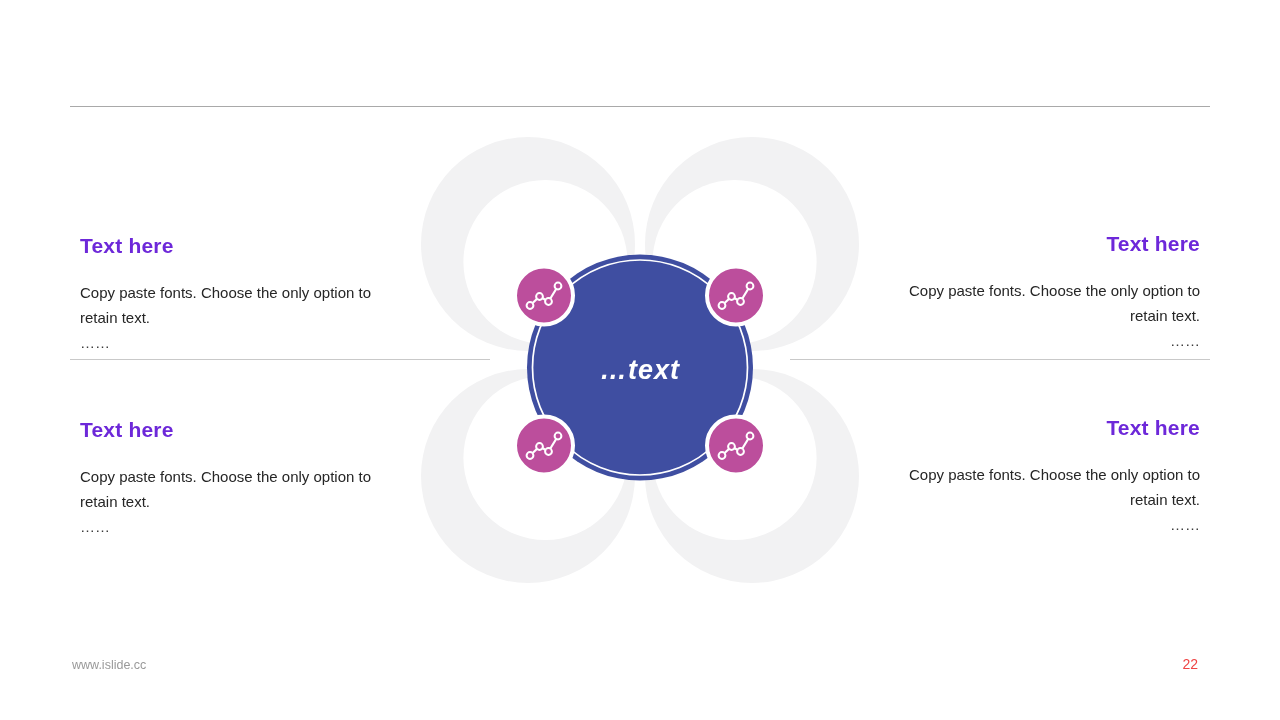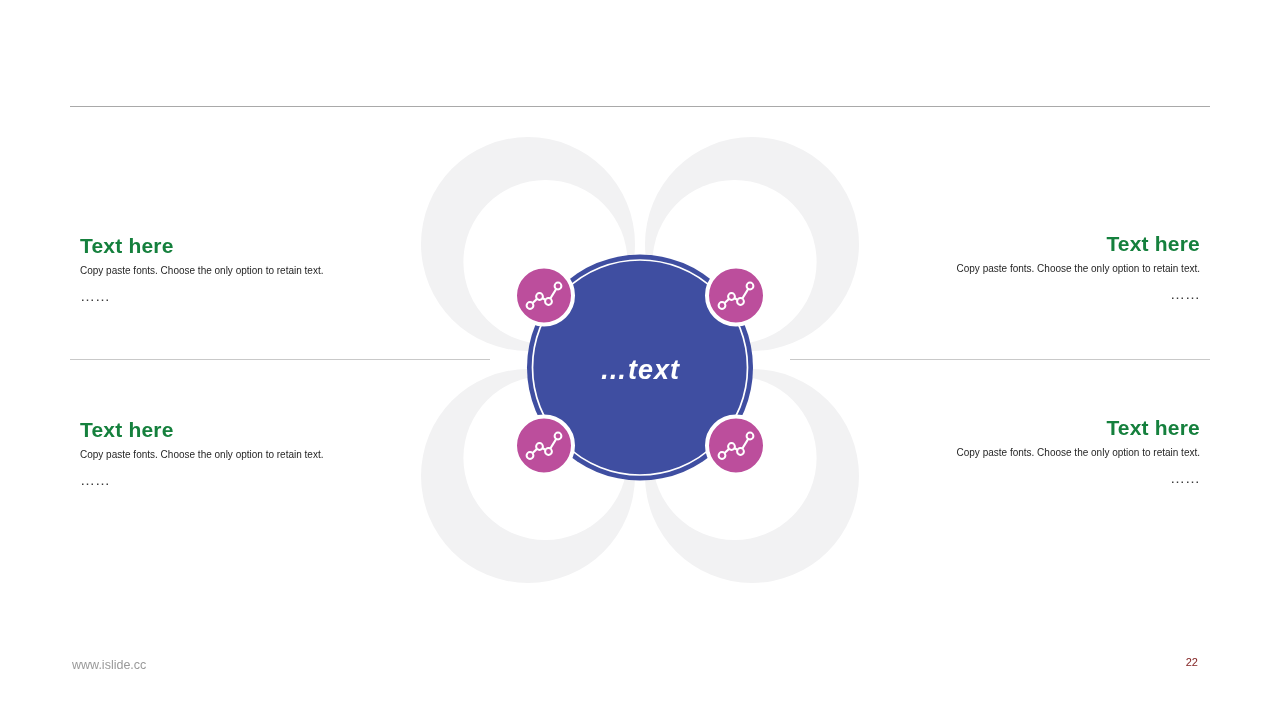--- a/index.html
+++ b/index.html
@@ -49,26 +49,27 @@
   .text-block.left-align  { text-align: left; }
   .text-block.right-align { text-align: right; }
   .tb-tl { left: 80px;  top: 234px; }
   .tb-tr { right: 80px; top: 232px; }
   .tb-bl { left: 80px;  top: 418px; }
   .tb-br { right: 80px; top: 416px; }
 
   .tb-title {
     font-size: 21px;
     font-weight: bold;
-    color: #15803d;
+    color: #6d28d9;
     line-height: 24px;
     letter-spacing: 0.2px;
   }
   .tb-body {
-    font-size: 10px;
+    margin-top: 22px;
+    font-size: 15px;
     line-height: 25px;
     color: #262626;
   }
   .tb-more {
     font-size: 15px;
     line-height: 25px;
     color: #3a3a3a;
   }
 
   .footer-url {
@@ -76,22 +77,22 @@
     left: 72px;
     top: 658px;
     font-size: 12.5px;
     color: #999999;
     text-decoration: none;
   }
   .page-number {
     position: absolute;
     right: 82px;
     top: 656px;
-    font-size: 11px;
-    color: #7f1d1d;
+    font-size: 14px;
+    color: #ef4444;
     text-align: right;
   }
   .center-label-text {
     font-family: "Liberation Sans", sans-serif;
     font-size: 27px;
     font-weight: bold;
     font-style: italic;
     letter-spacing: 1px;
   }
 </style>

